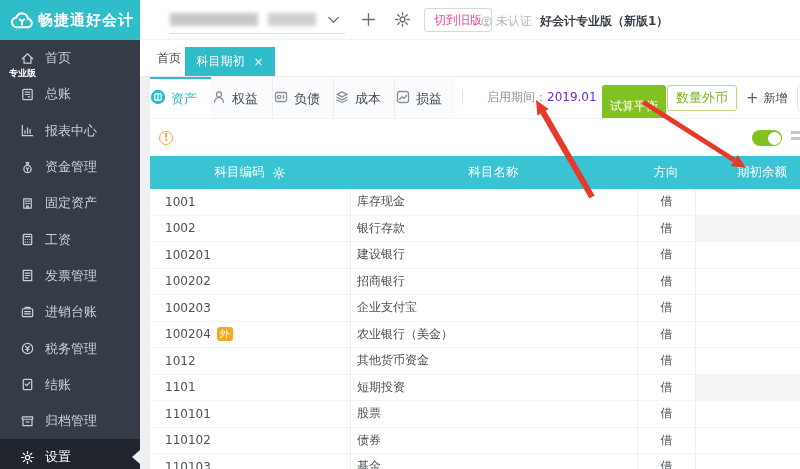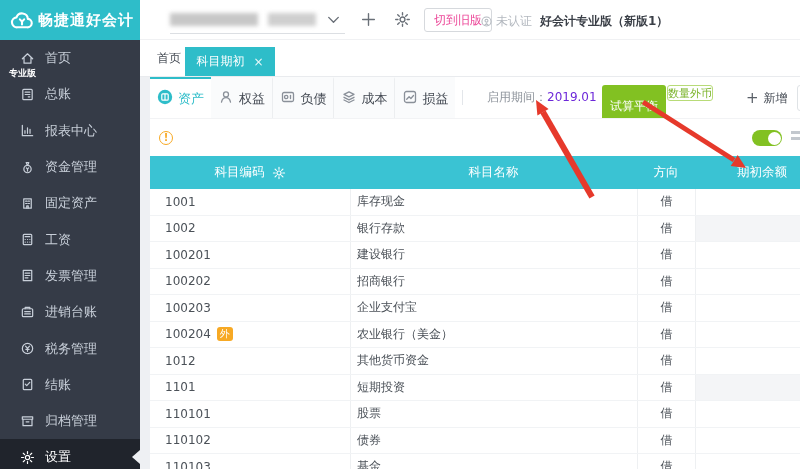--- a/index.html
+++ b/index.html
@@ -44,33 +44,33 @@
   .tabbar{ height:37px; background:#fff; border-bottom:1px solid #e9ebee; position:relative; }
   .tab-plain{ position:absolute; left:5px; bottom:0; height:36px; line-height:36px; padding:0 12px;
               color:#454b54; cursor:pointer; }
   .tab-active{ position:absolute; left:45px; bottom:0; height:29px; width:90px; background:#2ebdc9;
                color:#fff; display:flex; align-items:center; justify-content:center; gap:9px; cursor:pointer; }
   .tab-close{ font-size:12px; cursor:pointer; opacity:.9; }
 
   .content{ position:absolute; left:0; top:37px; width:660px; bottom:0; padding-left:10px; }
   .toolbar{ position:relative; height:41px; background:#fff; }
   .cattabs{ position:absolute; left:0; top:0; height:41px; display:flex; background:#fafbfc; }
-  .cattab{ width:61px; height:41px; display:flex; align-items:center; justify-content:center; gap:5px;
+  .cattab{ width:61px; height:41px; display:flex; align-items:center; gap:5px;
            cursor:pointer; color:#454b54; font-size:13px; border-top:2px solid transparent; }
   .cattab + .cattab{ border-left:1px solid #eceef0; }
   .cattab.active{ background:#fff; border-top:2px solid #2ebdc9; border-left:none; color:#2ebdc9; }
   .cattab.active + .cattab{ border-left:none; }
   .cattab svg{ width:16px; height:16px; }
   .tool-divider{ position:absolute; left:312px; top:13px; width:1px; height:15px; background:#e3e6ea; }
   .period{ position:absolute; left:337px; top:0; line-height:41px; color:#8d939b; }
   .period .val{ color:#6d28d9; }
   .btn-trial{ position:absolute; left:452px; top:8px; height:43px; padding:0 8px; background:#82c122;
               border:none; border-radius:3px; color:#fff; font-size:12px; cursor:pointer; font-family:inherit; }
-  .btn-qty{ position:absolute; left:517px; top:8px; height:16px; padding:0 0; background:#fff;
-            border:1px solid #b8db78; border-radius:3px; color:#7ab329; font-size:11px; cursor:pointer;
+  .btn-qty{ position:absolute; left:517px; top:8px; height:26px; padding:0 8px; background:#fff;
+            border:1px solid #b8db78; border-radius:3px; color:#7ab329; font-size:13px; cursor:pointer;
             font-family:inherit; }
   .btn-add{ position:absolute; left:596px; top:8px; height:26px; display:flex; align-items:center; gap:5px;
             background:none; border:none; color:#454b54; font-size:12px; cursor:pointer; font-family:inherit; }
   .btn-add .plus{ font-size:15px; color:#5a6068; line-height:1; }
   .btn-cut{ position:absolute; left:647px; top:8px; width:30px; height:26px; background:#fff;
             border:1px solid #dfe3e6; border-radius:3px; }
 
   .hintrow{ position:relative; height:38px; background:#fff; border-top:1px solid #f2f3f5;
             display:flex; align-items:center; }
   .info-icon{ margin-left:9px; width:14px; height:14px; flex:0 0 14px; border-radius:50%;

